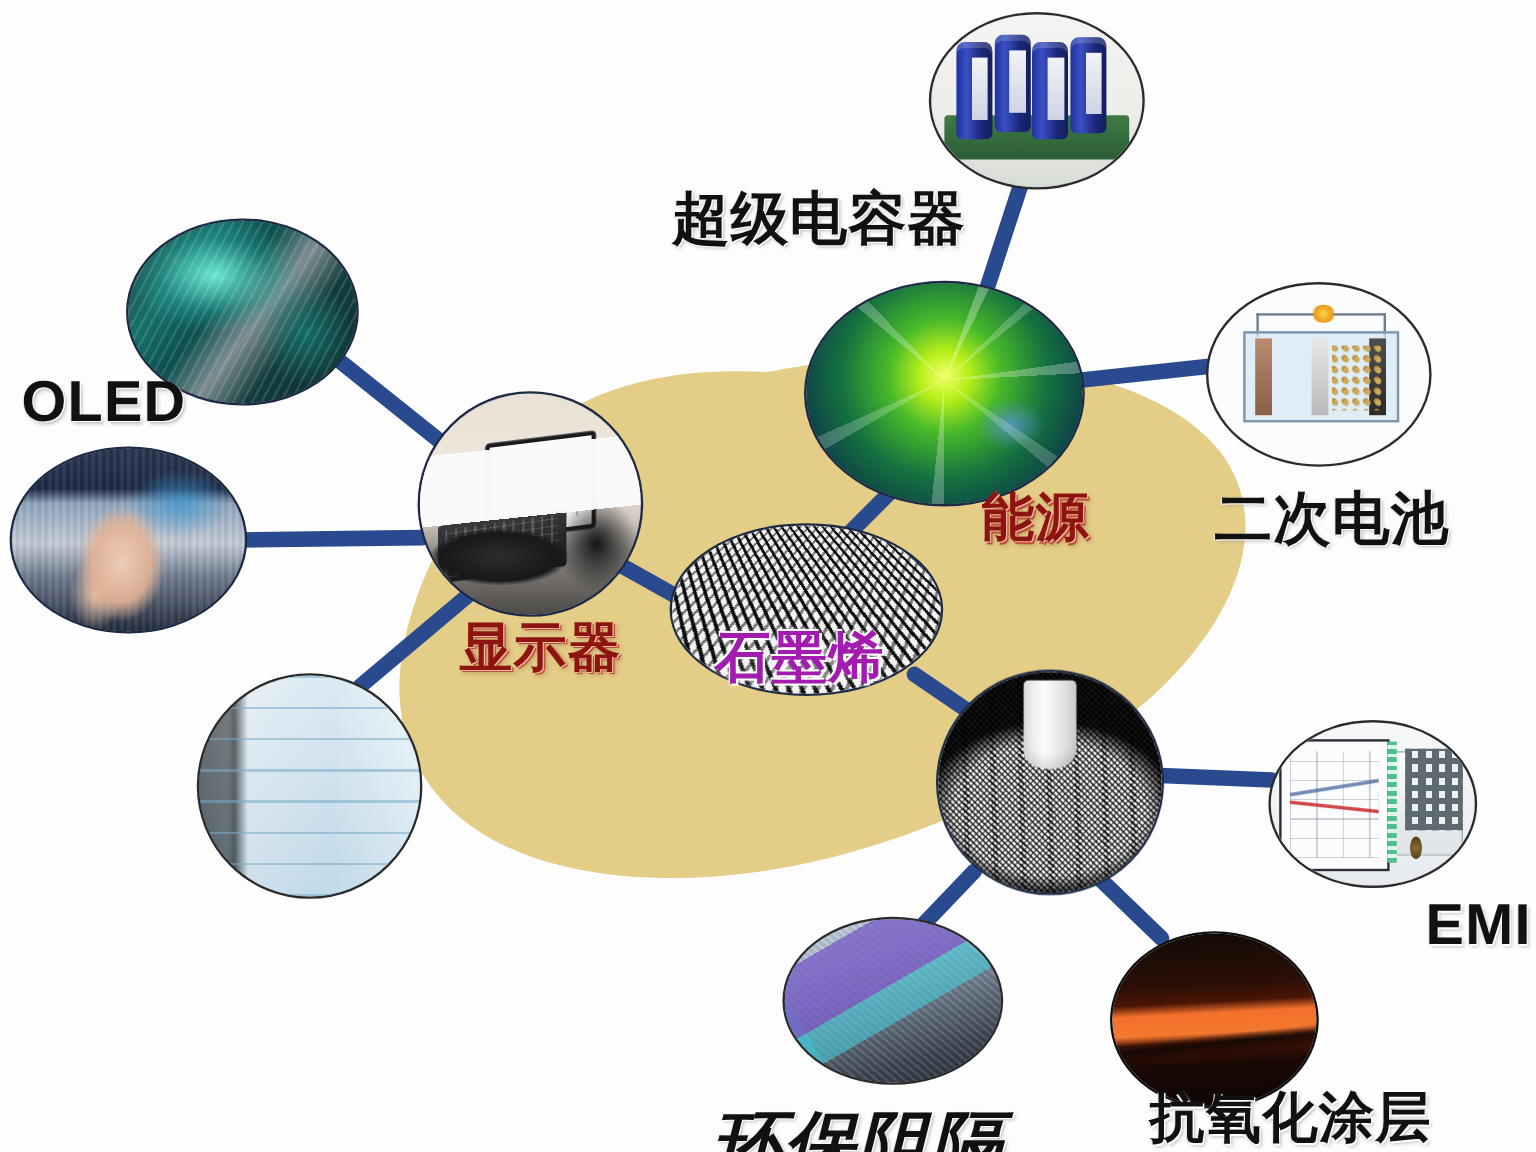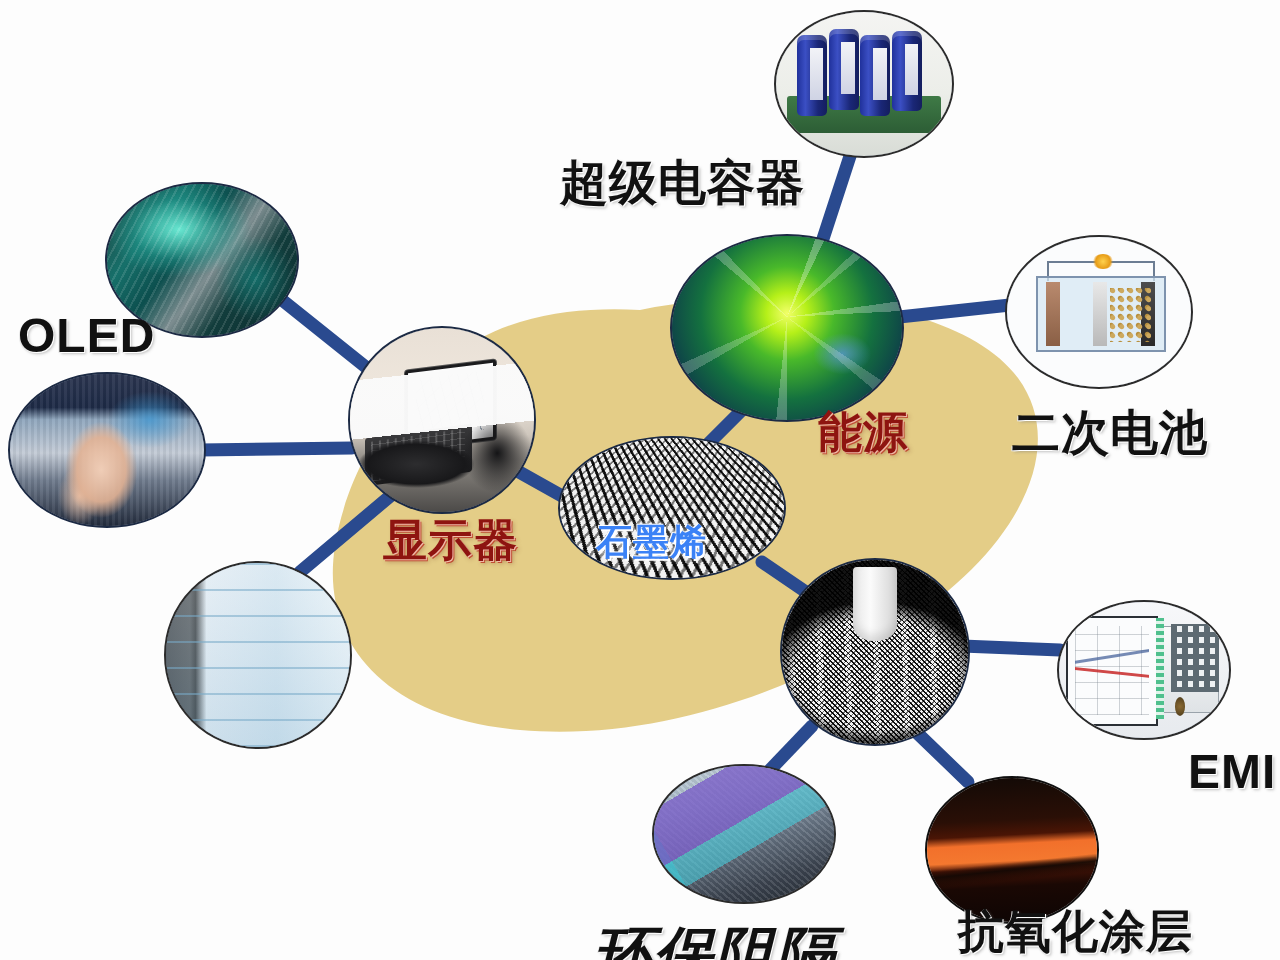--- a/index.html
+++ b/index.html
@@ -269,21 +269,21 @@
       <line x1="912" y1="728" x2="968" y2="782"></line>
       <line x1="812" y1="726" x2="768" y2="772"></line>
     </g>
   </svg>
 
   <div class="node" style="left:558px;top:436px;width:224px;height:140px;">
     <div class="art art-graphene">
       <div class="mesh warp"></div>
     </div>
   </div>
-  <div class="label cn" style="left:596px;top:524px;font-size:36px;color:#3b82f6;
+  <div class="label cn" style="left:596px;top:524px;font-size:46px;color:#a21caf;
               text-shadow:2px 2px 0 #fff,-1px -1px 0 #fff,0 0 6px rgba(255,255,255,.9);">石墨烯</div>
 
   <div class="node" style="left:348px;top:326px;width:184px;height:184px;">
     <div class="art art-laptop">
       <div class="scr"></div>
         <div class="kb"></div>
     </div>
   </div>
 
   <div class="node" style="left:670px;top:234px;width:230px;height:184px;">

